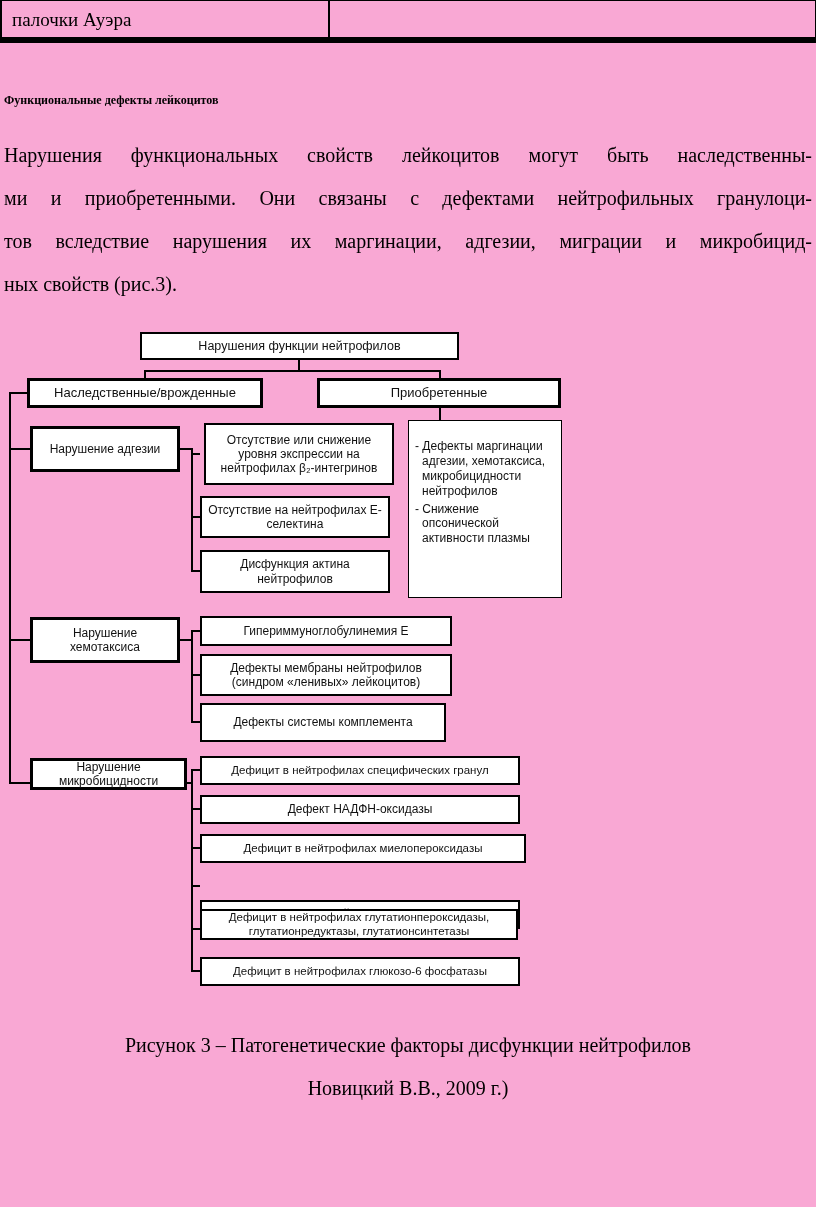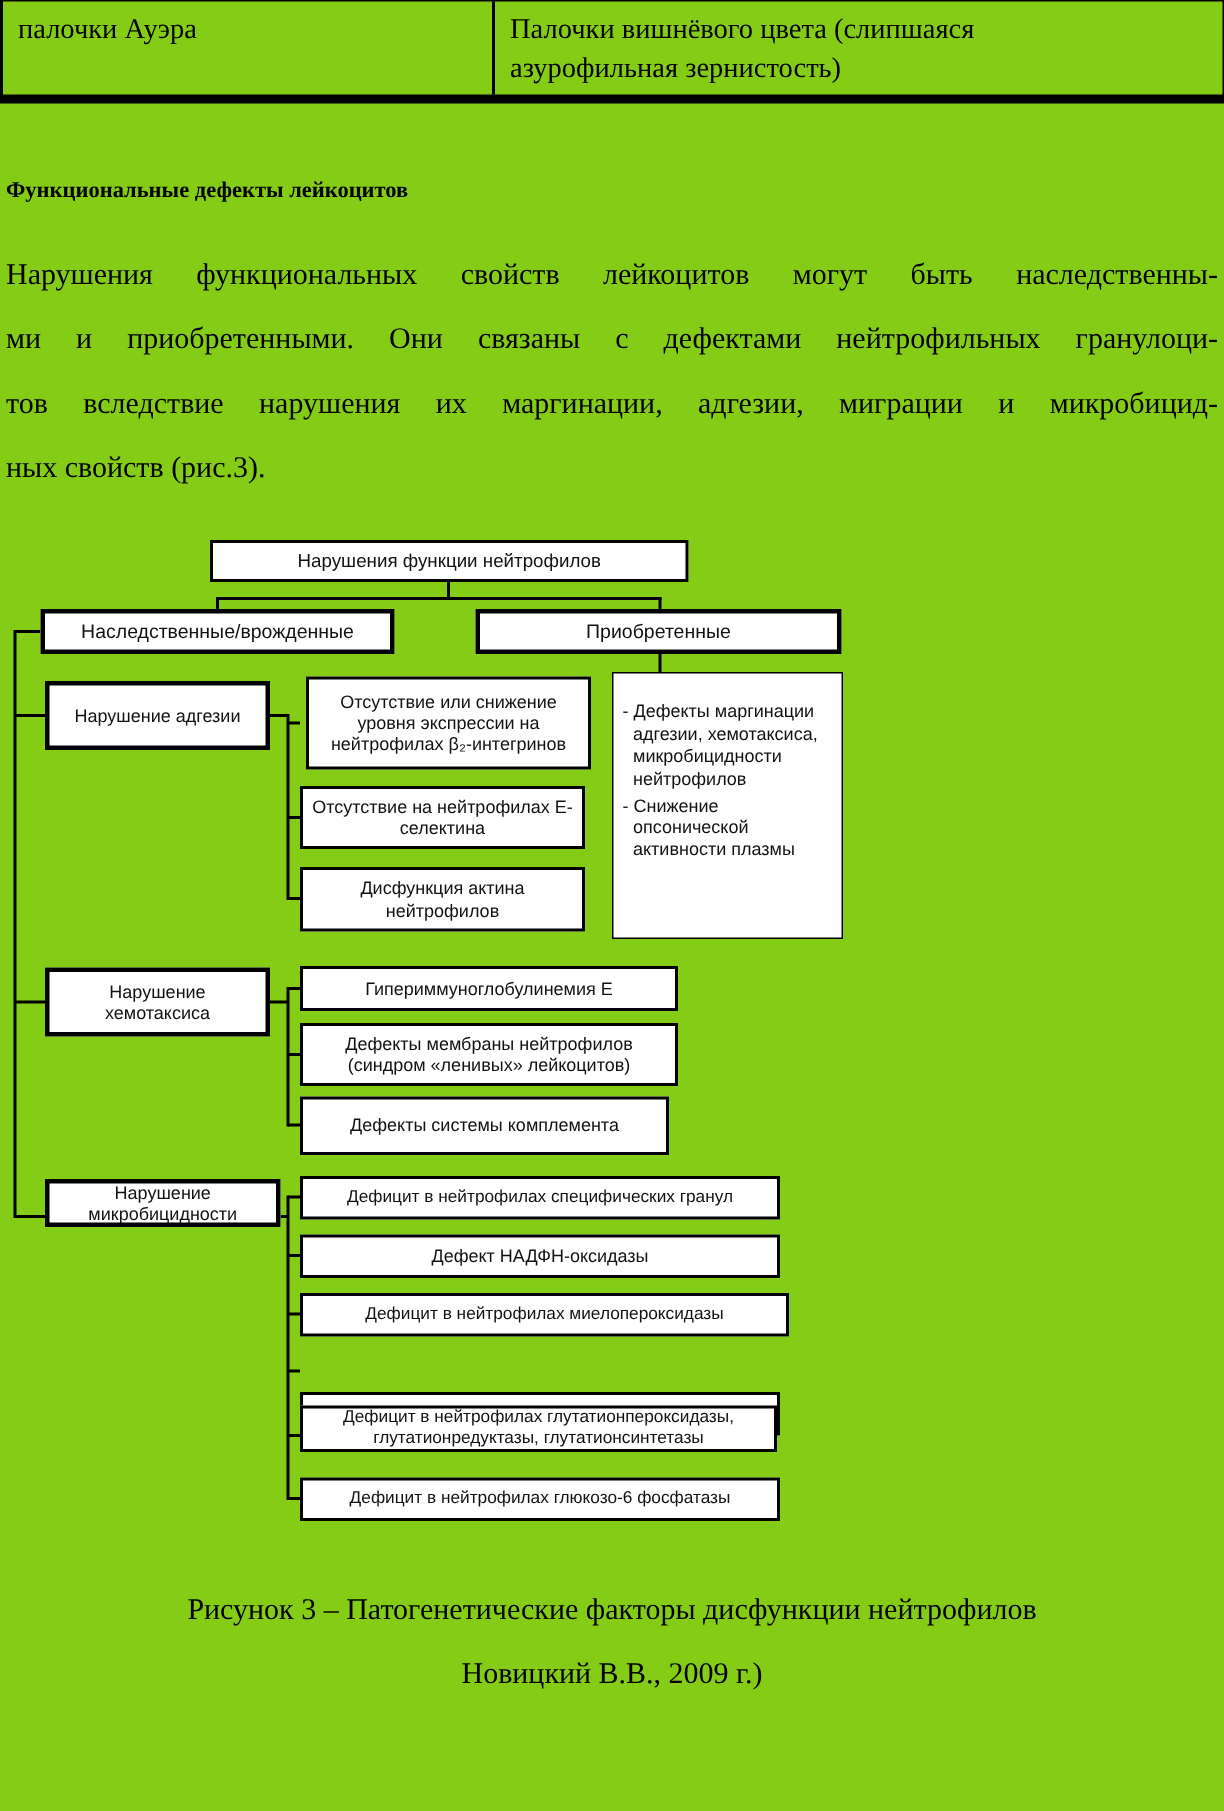--- a/index.html
+++ b/index.html
@@ -3,37 +3,37 @@
 <meta charset="utf-8">
 <style>
   * { margin:0; padding:0; box-sizing:border-box; }
   html,body { background:#fff; }
   body {
     width:816px; height:1207px;
     color:#000;
     font-family:"Liberation Serif", serif;
     position:relative; overflow:hidden;
   }
-  .page { position:relative; width:816px; height:1207px; background:#84cc16; }
+  .page { position:relative; width:816px; height:1207px; background:#f9a8d4; }
 
   
   .top-table {
     display:flex; width:816px;
     border-top:1.5px solid #000;
     border-left:2px solid #000;
     border-right:1.5px solid #000;
     border-bottom:6px solid #000;
   }
   .top-table .cell { padding:6px 10px 4px; font-size:19px; line-height:26px; }
   .cell-left  { width:328px; border-right:2px solid #000; }
   .cell-right { flex:1; }
   .cell-right .inner { width:370px; }
 
   
-  .heading { margin:50px 4px 0 4px; font-size:15px; font-weight:700; }
+  .heading { margin:50px 4px 0 4px; font-size:12px; font-weight:700; }
   .para    { margin:26px 4px 0 4px; font-size:20px; line-height:43px; }
   .pline   { text-align:justify; text-align-last:justify; }
   .pline.last { text-align:left; text-align-last:left; }
 
   
   .figure {
     position:relative; width:600px; height:662px; margin-top:22px;
     font-family:"Liberation Sans", sans-serif; color:#111;
   }
   .fbox {
@@ -53,23 +53,20 @@
   
   .caption { margin-top:34px; width:816px; text-align:center; font-size:20px; line-height:43px; }
 </style>
 </head>
 <body>
 
 <div class="page">
 
   <div class="top-table">
     <div class="cell cell-left">палочки Ауэра</div>
-    <div class="cell cell-right">
-      <div class="inner">Палочки вишнёвого цвета (слипшаяся азурофильная зернистость)</div>
-    </div>
   </div>
 
   <div class="heading">Функциональные дефекты лейкоцитов</div>
 
   <div class="para">
     <div class="pline">Нарушения функциональных свойств лейкоцитов могут быть наследственны-</div>
     <div class="pline">ми и приобретенными. Они связаны с дефектами нейтрофильных гранулоци-</div>
     <div class="pline">тов вследствие нарушения их маргинации, адгезии, миграции и микробицид-</div>
     <div class="pline last">ных свойств (рис.3).</div>
   </div>

